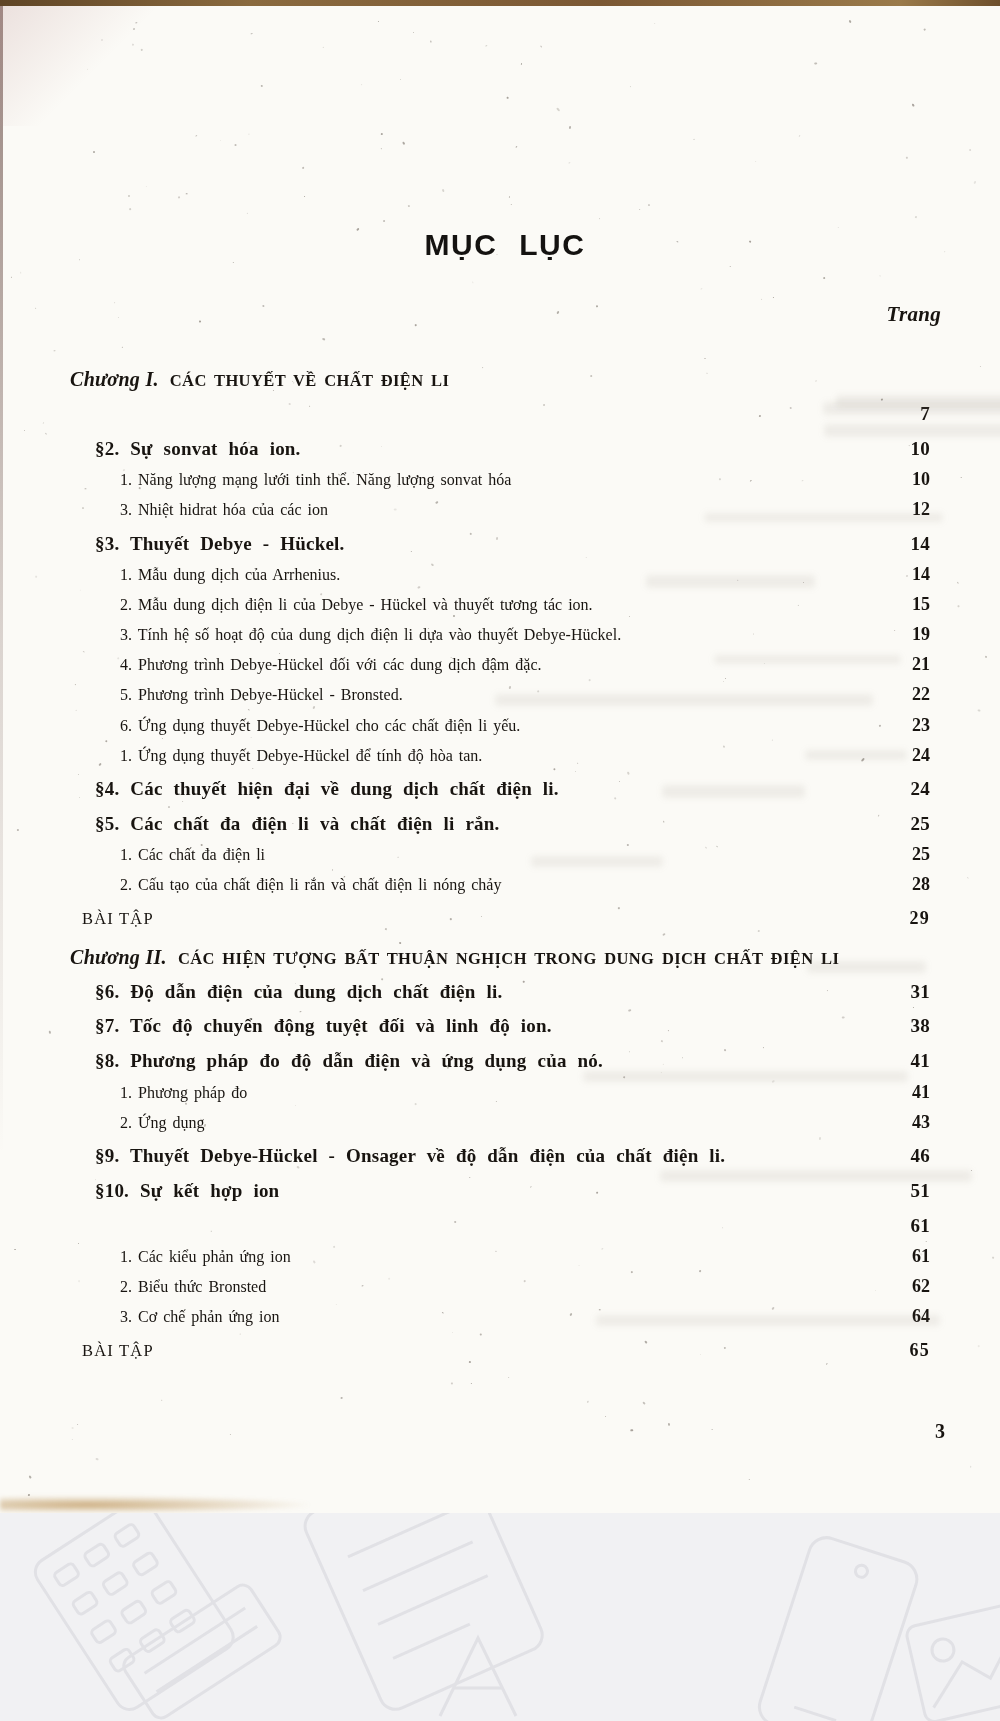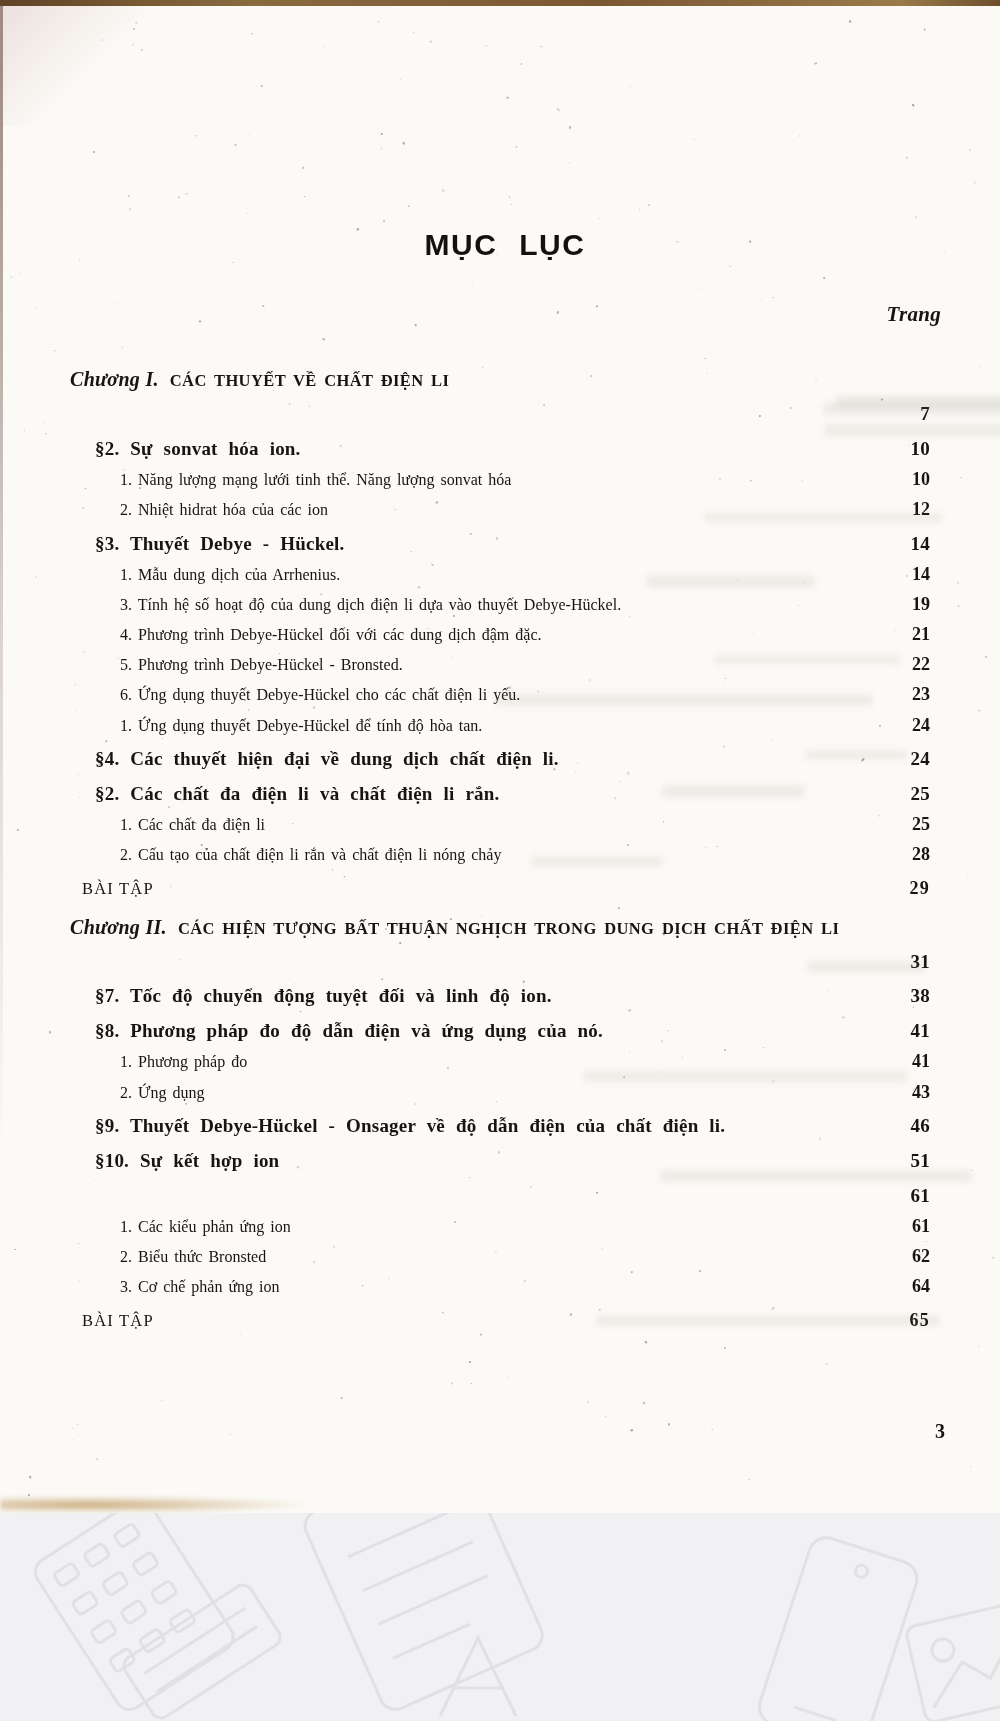--- a/index.html
+++ b/index.html
@@ -102,35 +102,40 @@
     <span class="row-label">§2. Sự sonvat hóa ion.</span>
     <span class="row-page">10</span>
   </div>
       <div class="row row-sub">
 
     <span class="row-label">1. Năng lượng mạng lưới tinh thể. Năng lượng sonvat hóa</span>
     <span class="row-page">10</span>
   </div>
       <div class="row row-sub">
 
-    <span class="row-label">2. Nhiệt hidrat hóa của các ion</span>
+    <span class="row-label">3. Nhiệt hidrat hóa của các ion</span>
     <span class="row-page">12</span>
   </div>
       <div class="row row-section">
 
     <span class="row-label">§3. Thuyết Debye - Hückel.</span>
     <span class="row-page">14</span>
   </div>
       <div class="row row-sub">
 
     <span class="row-label">1. Mẫu dung dịch của Arrhenius.</span>
     <span class="row-page">14</span>
   </div>
       <div class="row row-sub">
 
+    <span class="row-label">2. Mẫu dung dịch điện li của Debye - Hückel và thuyết tương tác ion.</span>
+    <span class="row-page">15</span>
+  </div>
+      <div class="row row-sub">
+
     <span class="row-label">3. Tính hệ số hoạt độ của dung dịch điện li dựa vào thuyết Debye-Hückel.</span>
     <span class="row-page">19</span>
   </div>
       <div class="row row-sub">
 
     <span class="row-label">4. Phương trình Debye-Hückel đối với các dung dịch đậm đặc.</span>
     <span class="row-page">21</span>
   </div>
       <div class="row row-sub">
 
@@ -147,21 +152,21 @@
     <span class="row-label">1. Ứng dụng thuyết Debye-Hückel để tính độ hòa tan.</span>
     <span class="row-page">24</span>
   </div>
       <div class="row row-section">
 
     <span class="row-label">§4. Các thuyết hiện đại về dung dịch chất điện li.</span>
     <span class="row-page">24</span>
   </div>
       <div class="row row-section">
 
-    <span class="row-label">§2. Các chất đa điện li và chất điện li rắn.</span>
+    <span class="row-label">§5. Các chất đa điện li và chất điện li rắn.</span>
     <span class="row-page">25</span>
   </div>
       <div class="row row-sub">
 
     <span class="row-label">1. Các chất đa điện li</span>
     <span class="row-page">25</span>
   </div>
       <div class="row row-sub">
 
     <span class="row-label">2. Cấu tạo của chất điện li rắn và chất điện li nóng chảy</span>
@@ -172,20 +177,21 @@
     <span class="row-label">BÀI TẬP</span>
     <span class="row-page">29</span>
   </div>
       <div class="row row-chapter">
     <span class="chapter-prefix">Chương II.</span>
     <span class="row-label">CÁC HIỆN TƯỢNG BẤT THUẬN NGHỊCH TRONG DUNG DỊCH CHẤT ĐIỆN LI</span>
     <span class="row-page" style="visibility: hidden;"></span>
   </div>
       <div class="row row-section">
 
+    <span class="row-label">§6. Độ dẫn điện của dung dịch chất điện li.</span>
     <span class="row-page">31</span>
   </div>
       <div class="row row-section">
 
     <span class="row-label">§7. Tốc độ chuyển động tuyệt đối và linh độ ion.</span>
     <span class="row-page">38</span>
   </div>
       <div class="row row-section">
 
     <span class="row-label">§8. Phương pháp đo độ dẫn điện và ứng dụng của nó.</span>

